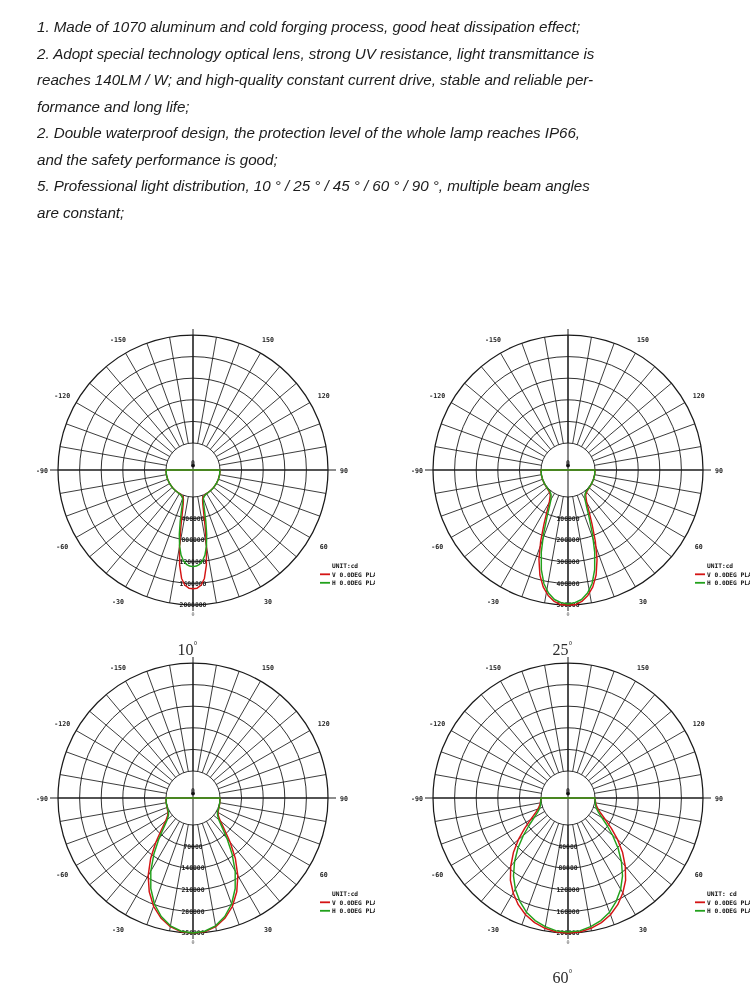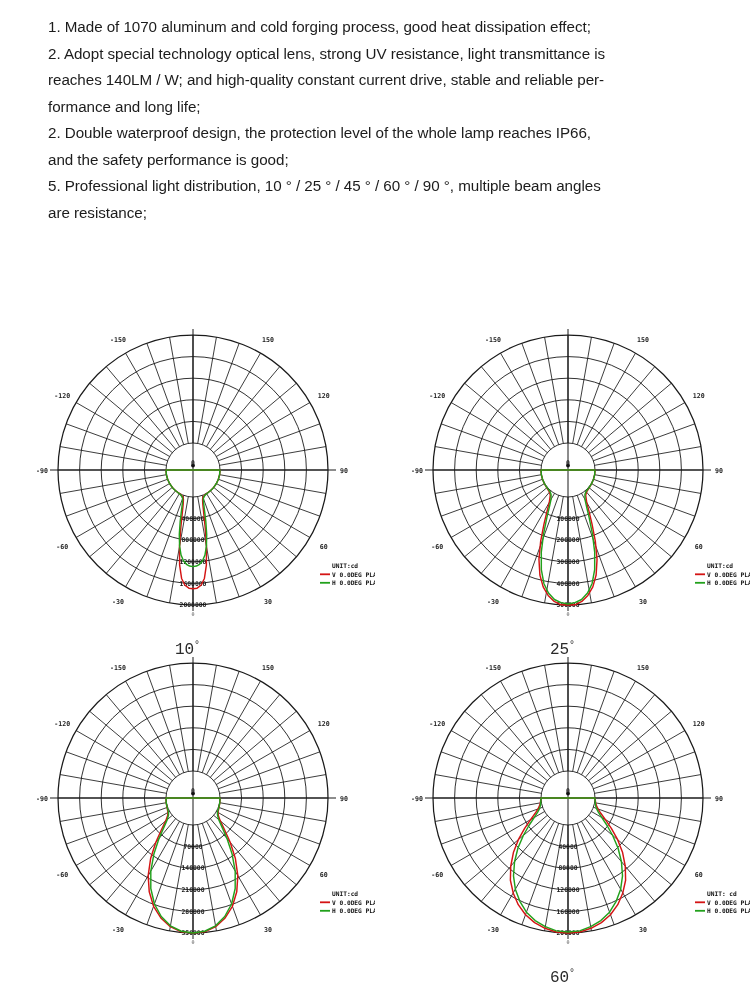--- a/index.html
+++ b/index.html
@@ -5,21 +5,22 @@
   * { box-sizing: border-box; }
   html, body { margin:0; padding:0; }
   body {
     width:750px; height:1004px;
     background:#ffffff;
     font-family:"Liberation Sans", sans-serif;
     overflow:hidden;
     position:relative;
   }
   #spec-text {
-    padding:14px 30px 0 48px;
+    padding:14px 30px 0 37px;
+    font-style:italic;
   }
   #spec-text p {
     margin:0 0 1px 0;
     font-size:15.2px;
     line-height:25.5px;
     color:#1c1c1c;
     font-family:"Liberation Sans", sans-serif;
     letter-spacing:-0.05px;
   }
   #charts {
@@ -36,37 +37,37 @@
   .chart-cell.c2 { left:0;   top:328px; }
   .chart-cell.c3 { left:375px; top:328px; }
   .chart-svg { display:block; position:absolute; left:0; top:0; }
   .caption {
     position:absolute;
     width:100%;
     text-align:center;
     bottom:2px;
     font-size:16px;
     color:#2a2a2a;
-    font-family:Liberation Mono, monospace;
+    font-family:Liberation Serif, serif;
   }
   .caption .deg { font-size:10px; vertical-align:super; }
   text { font-family:"DejaVu Sans Mono", monospace; }
 </style>
 </head>
 <body>
 
 <div id="spec-text">
     <p>1. Made of 1070 aluminum and cold forging process, good heat dissipation effect;</p>
     <p>2. Adopt special technology optical lens, strong UV resistance, light transmittance is</p>
     <p>reaches 140LM / W; and high-quality constant current drive, stable and reliable per-</p>
     <p>formance and long life;</p>
     <p>2. Double waterproof design, the protection level of the whole lamp reaches IP66,</p>
     <p>and the safety performance is good;</p>
     <p>5. Professional light distribution, 10 ° / 25 ° / 45 ° / 60 ° / 90 °, multiple beam angles</p>
-    <p>are resistance;</p>
+    <p>are constant;</p>
   </div>
 
 <div id="charts">
   <div class="chart-cell c0">
     <div class="chart-svg"><svg width="375" height="305" viewBox="0 0 375 305">
           <g fill="none" stroke="#1a1a1a" stroke-width="0.9">
             <circle cx="193" cy="152" r="27"></circle>
             <circle cx="193" cy="152" r="48.6" stroke-width="0.9"></circle>
             <circle cx="193" cy="152" r="70.2" stroke-width="0.9"></circle>
             <circle cx="193" cy="152" r="91.8" stroke-width="0.9"></circle>

